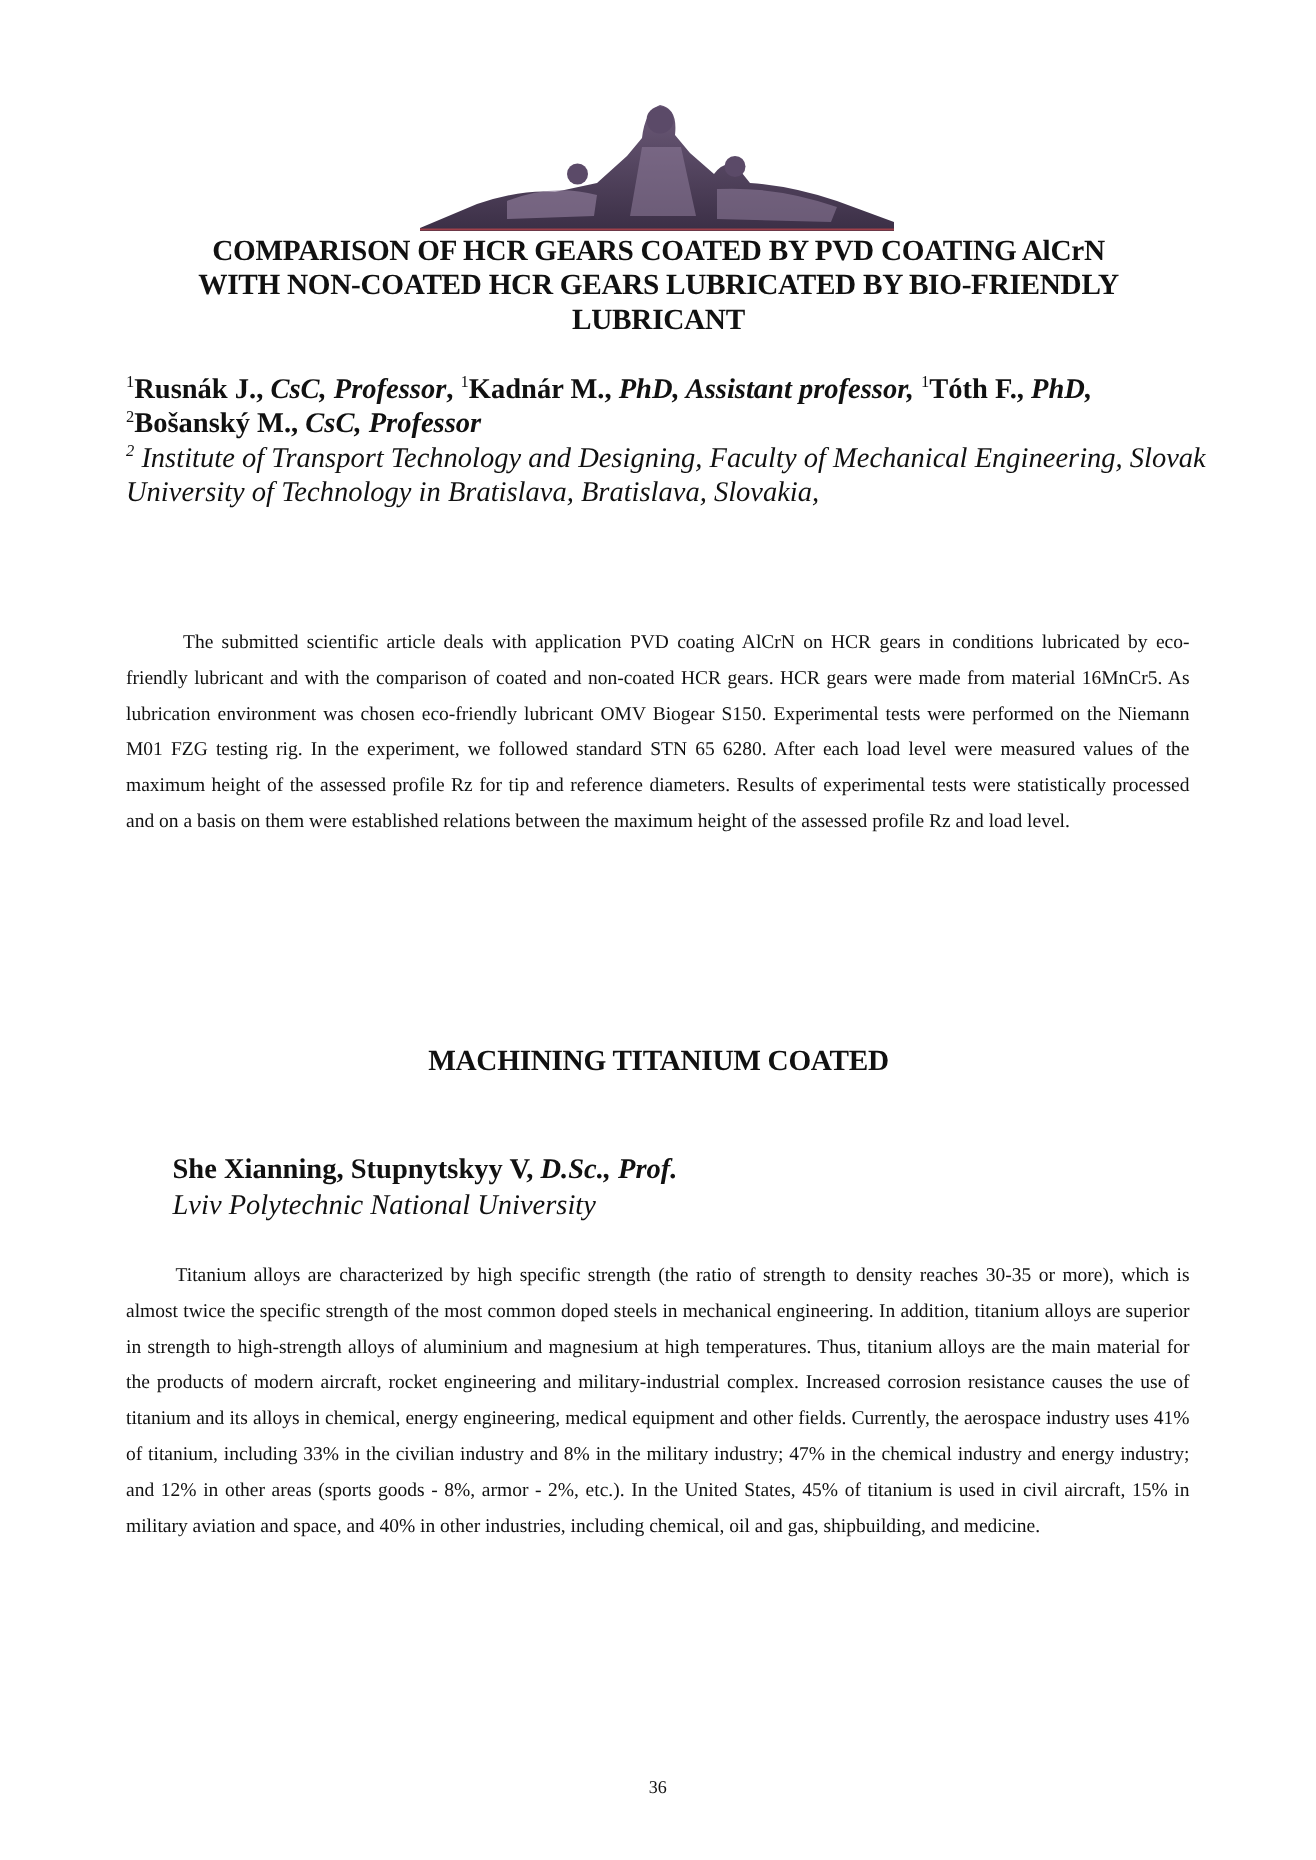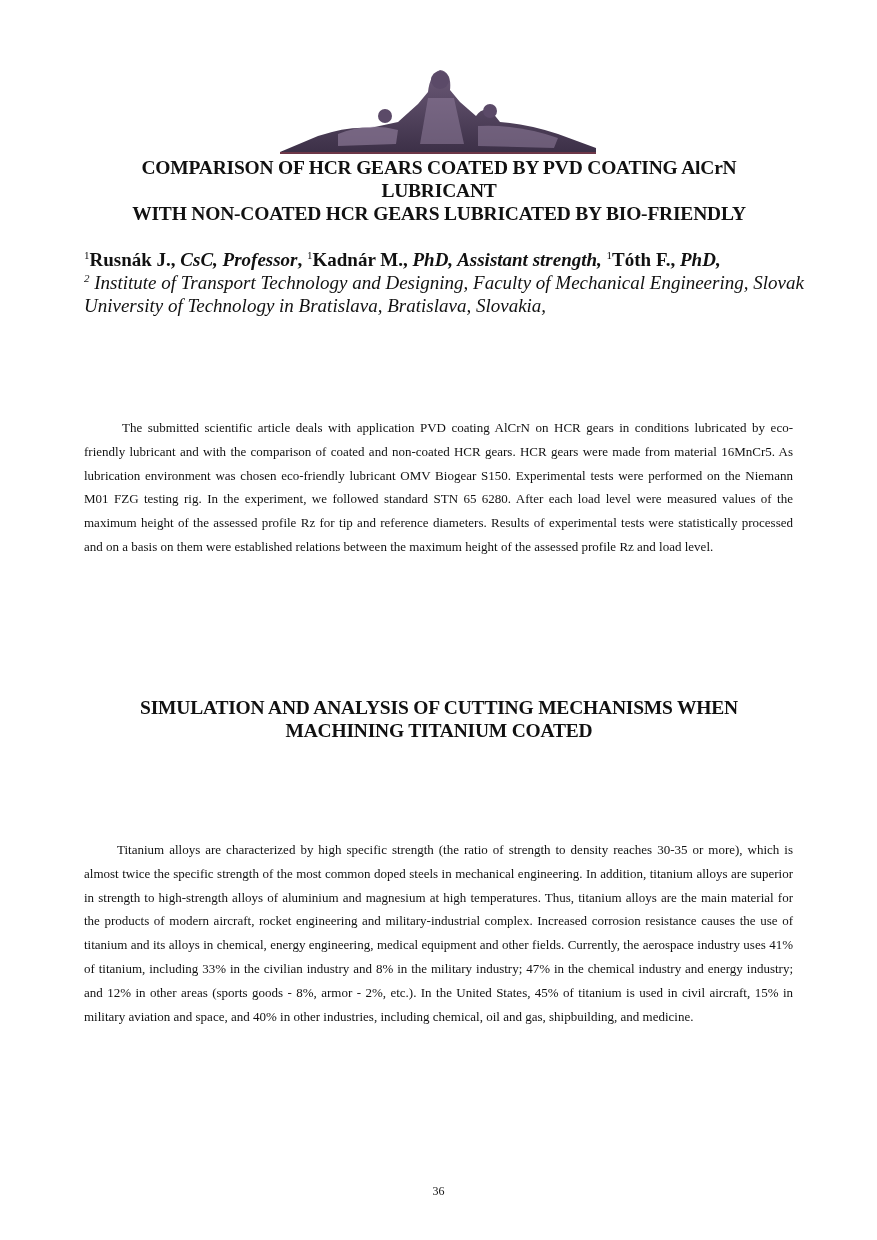--- a/index.html
+++ b/index.html
@@ -44,39 +44,47 @@
     <circle cx="107" cy="52" r="7" fill="#5b4a68"></circle>
     <circle cx="212" cy="47" r="7" fill="#5b4a68"></circle>
     <path d="M60 70 Q90 58 120 66 L118 80 L60 82 Z" fill="#8a7896" opacity="0.7"></path>
     <path d="M150 34 L176 34 L186 80 L142 80 Z" fill="#8a7896" opacity="0.6"></path>
     <path d="M200 62 Q240 60 280 74 L276 84 L200 82 Z" fill="#8a7896" opacity="0.6"></path>
     <line x1="2" y1="89" x2="318" y2="89" stroke="#a0404a" stroke-width="1.2"></line>
   </svg>
 
   <div class="title t1">
     <div>COMPARISON OF HCR GEARS COATED BY PVD COATING AlCrN</div>
+    <div>WITH NON-COATED HCR GEARS LUBRICATED BY BIO-FRIENDLY</div>
     <div>LUBRICANT</div>
-    <div>WITH NON-COATED HCR GEARS LUBRICATED BY BIO-FRIENDLY</div>
   </div>
 
   <div class="authors">
     <div>
       <span class="sup">1</span><b>Rusnák J.,</b> <span class="it">CsC, Professor</span><b>,</b>
-      <span class="sup">1</span><b>Kadnár M.,</b> <span class="it">PhD, Assistant strength,</span>
+      <span class="sup">1</span><b>Kadnár M.,</b> <span class="it">PhD, Assistant professor,</span>
       <span class="sup">1</span><b>Tóth F.,</b> <span class="it">PhD,</span>
+    </div>
+    <div>
+      <span class="sup">2</span><b>Bošanský M.,</b> <span class="it">CsC, Professor</span>
     </div>
     <div class="affil">
       <span class="sup">2</span> <span>Institute of Transport Technology and Designing, Faculty of Mechanical Engineering, Slovak University of Technology in Bratislava, Bratislava, Slovakia,</span>
     </div>
   </div>
 
   <p class="para p1">The submitted scientific article deals with application PVD coating AlCrN on HCR gears in conditions lubricated by eco-friendly lubricant and with the comparison of coated and non-coated HCR gears. HCR gears were made from material 16MnCr5. As lubrication environment was chosen eco-friendly lubricant OMV Biogear S150. Experimental tests were performed on the Niemann M01 FZG testing rig. In the experiment, we followed standard STN 65 6280. After each load level were measured values of the maximum height of the assessed profile Rz for tip and reference diameters. Results of experimental tests were statistically processed and on a basis on them were established relations between the maximum height of the assessed profile Rz and load level.</p>
 
   <div class="title t2">
-    <div>SIMULATION AND ANALYSIS OF CUTTING MECHANISMS WHEN</div>
     <div>MACHINING TITANIUM COATED</div>
   </div>
 
+  <div class="authors2">
+    <div>
+      <span class="b">She Xianning, Stupnytskyy V,</span> <span class="bi">D.Sc., Prof.</span>
+    </div>
+    <div class="i">Lviv Polytechnic National University</div>
+  </div>
 
   <p class="para p2">Titanium alloys are characterized by high specific strength (the ratio of strength to density reaches 30-35 or more), which is almost twice the specific strength of the most common doped steels in mechanical engineering. In addition, titanium alloys are superior in strength to high-strength alloys of aluminium and magnesium at high temperatures. Thus, titanium alloys are the main material for the products of modern aircraft, rocket engineering and military-industrial complex. Increased corrosion resistance causes the use of titanium and its alloys in chemical, energy engineering, medical equipment and other fields. Currently, the aerospace industry uses 41% of titanium, including 33% in the civilian industry and 8% in the military industry; 47% in the chemical industry and energy industry; and 12% in other areas (sports goods - 8%, armor - 2%, etc.). In the United States, 45% of titanium is used in civil aircraft, 15% in military aviation and space, and 40% in other industries, including chemical, oil and gas, shipbuilding, and medicine.</p>
 
   <div class="pagenum">36</div>
 </div>
 
 </body></html>

